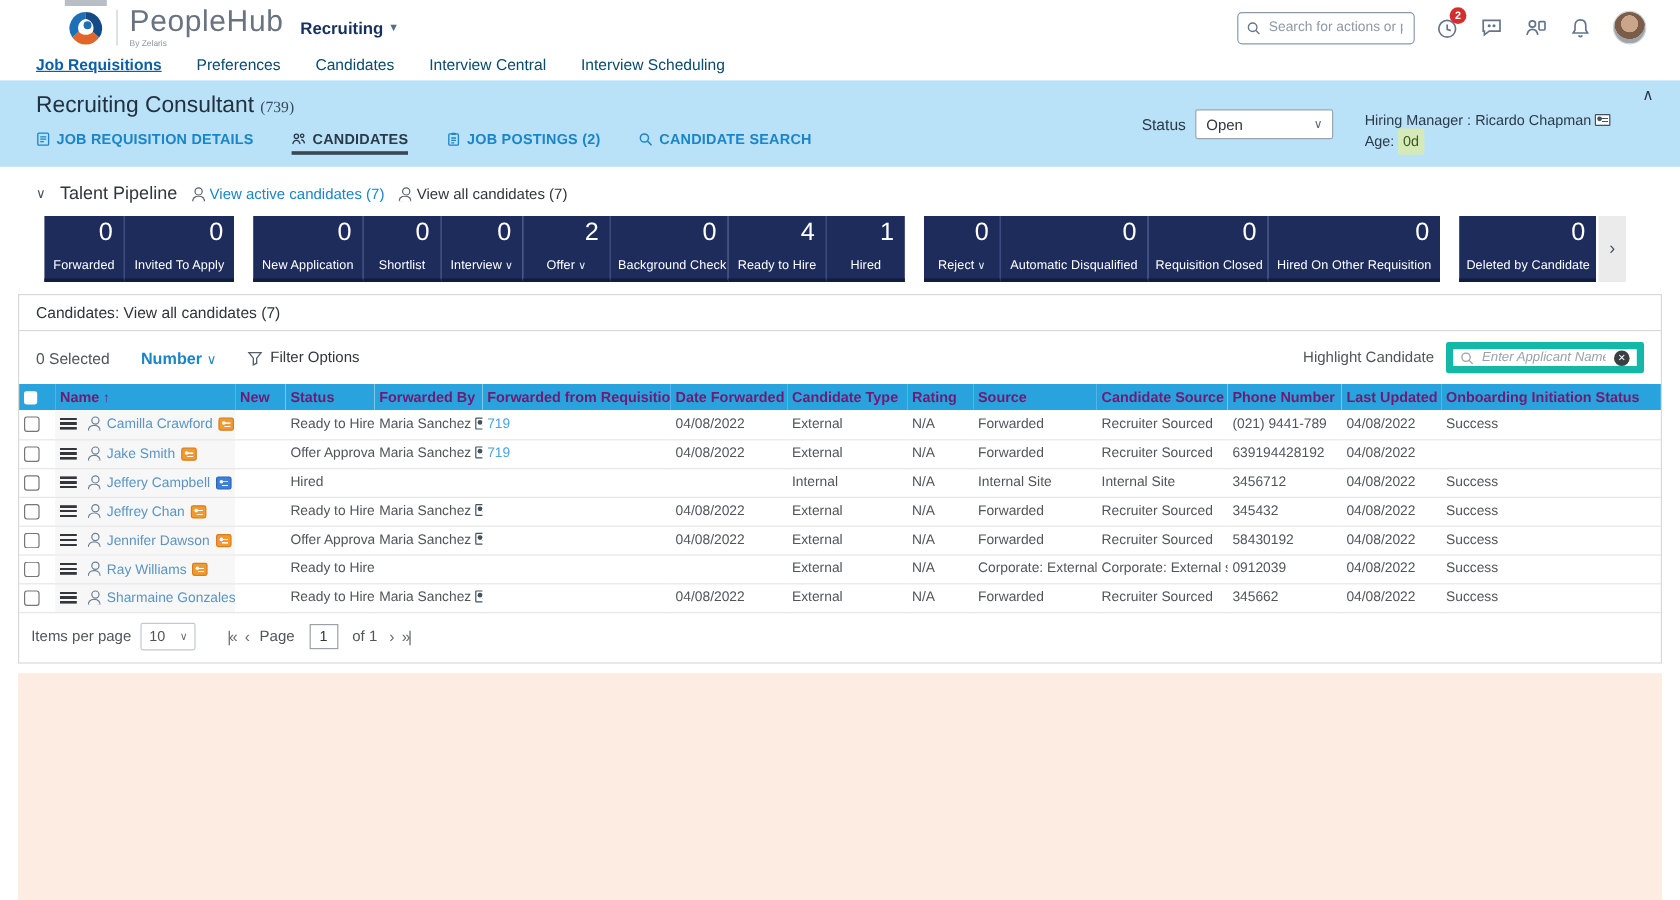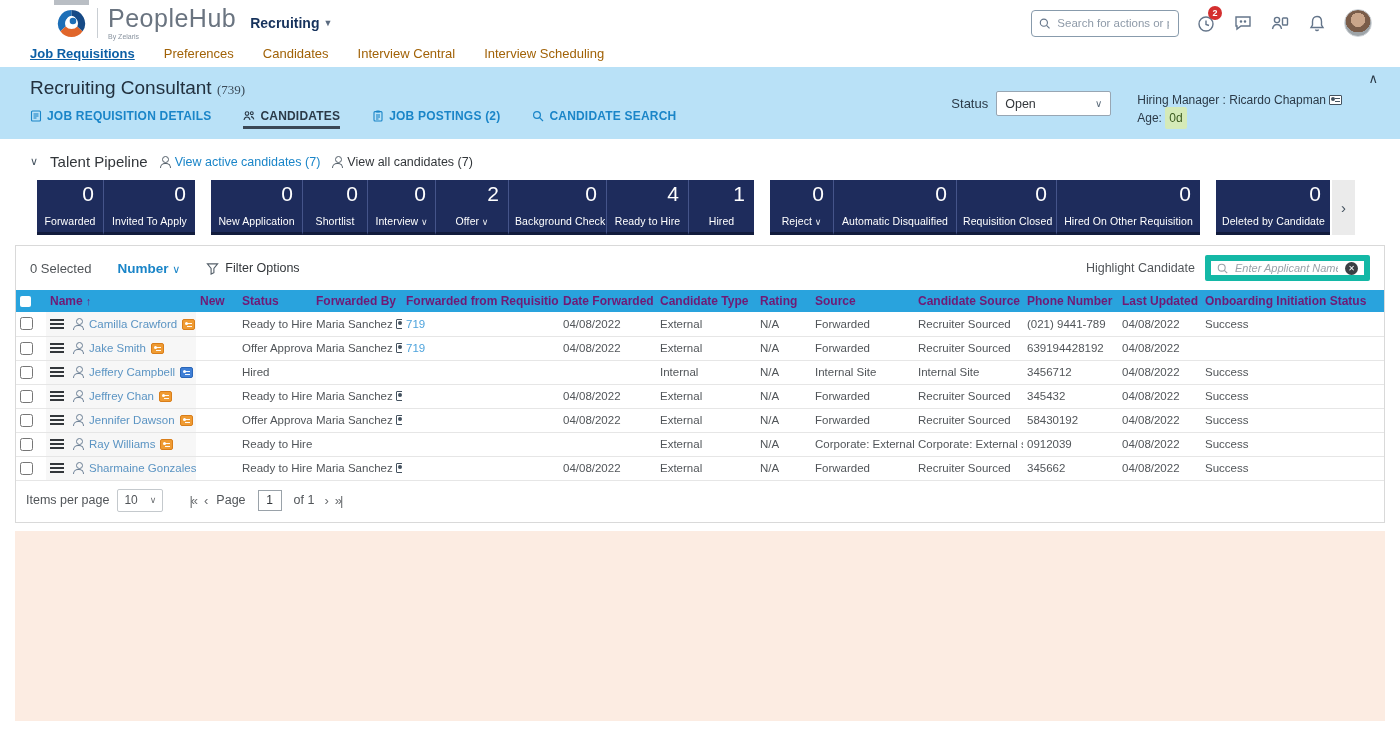--- a/index.html
+++ b/index.html
@@ -27,21 +27,21 @@
   .hdr-search input{border:none;outline:none;width:100%;font-size:11.5px;color:#5b6b7b;font-family:inherit;background:transparent;}
   .hdr-search input::placeholder{color:#8e9aa8;}
   .hdr-ico{width:20px;height:20px;color:#64758a;position:relative;cursor:pointer;flex:none;}
   .hdr-ico svg{width:20px;height:20px;display:block;}
   .badge{position:absolute;top:-7px;right:-6px;min-width:14px;height:14px;border-radius:8px;background:#d42f2f;color:#fff;
          font-size:9px;font-weight:bold;display:flex;align-items:center;justify-content:center;padding:0 3px;}
   .avatar{width:28px;height:28px;border-radius:50%;background:radial-gradient(circle at 50% 38%, #caa58a 0 34%, #7a5c49 35% 60%, #9ea4a8 61%);border:1px solid #cfd4d9;cursor:pointer;}
 
   
   .module-nav{display:flex;gap:29px;padding:0 0 6px 30px;align-items:flex-end;}
-  .nav-item{font-size:13px;color:#a16207;text-decoration:none;cursor:pointer;}
+  .nav-item{font-size:13px;color:#0c4a6e;text-decoration:none;cursor:pointer;}
   .nav-item.active{color:#0c5fa5;font-weight:bold;text-decoration:underline;}
 
   
   .req-banner{background:var(--banner);height:72px;position:relative;padding:10px 30px 0 30px;}
   .req-title{font-size:19px;color:#22313f;}
   .req-title .count{font-size:13px;color:#3a4a58;font-family:Liberation Serif, serif;}
   .banner-tabs{display:flex;gap:32px;margin-top:10px;align-items:flex-end;}
   .btab{display:flex;align-items:center;gap:5px;font-size:12px;font-weight:bold;color:var(--link);cursor:pointer;
         letter-spacing:.2px;padding-bottom:6px;}
   .btab svg{width:12px;height:12px;}
@@ -351,20 +351,21 @@
     <div class="pl-group">
       <div class="pl-box" style="width: 114px;">
         <div class="pl-count">0</div>
         <div class="pl-label"><span>Deleted by Candidate</span></div>
       </div>
     </div>
     <div class="pl-arrow">›</div>
   </div>
 
 <div class="cand-panel">
+  <div class="panel-title">Candidates: View all candidates (7)</div>
 
   <div class="toolbar">
     <span class="tb-selected">0 Selected</span>
     <span class="tb-action">
       <span>Number</span> <span class="chev">∨</span>
     </span>
     <span class="tb-filter">
       <svg viewBox="0 0 14 14" fill="none" stroke="currentColor" stroke-width="1.2">
           <path d="M1.5 2h11L8.5 7v4.5l-3 1.5V7z"></path>
         </svg>

